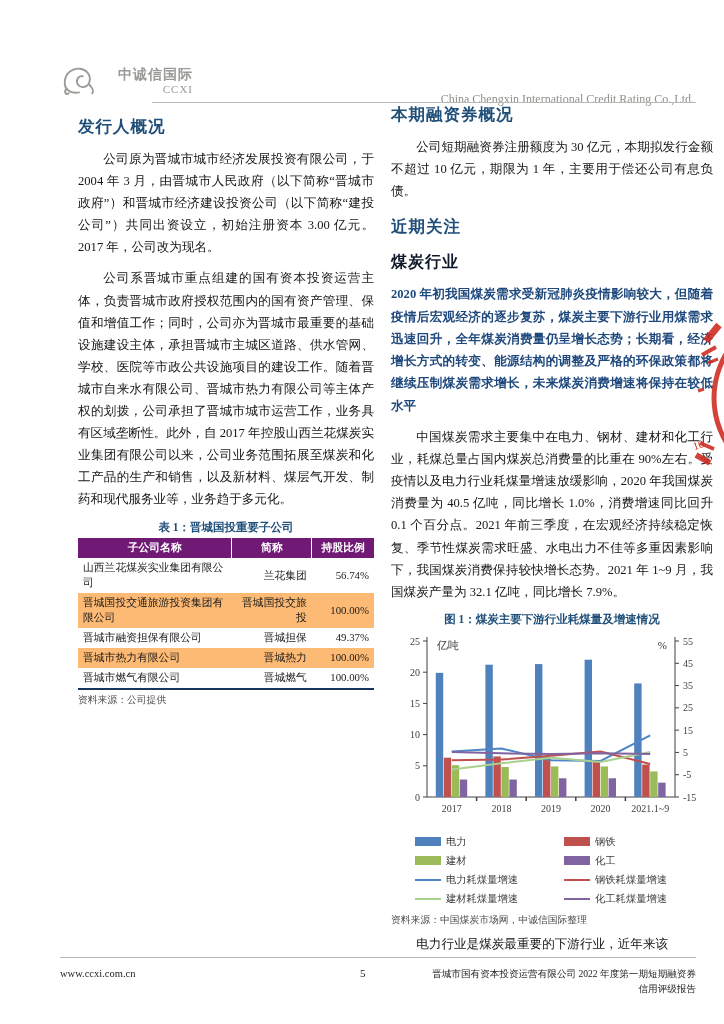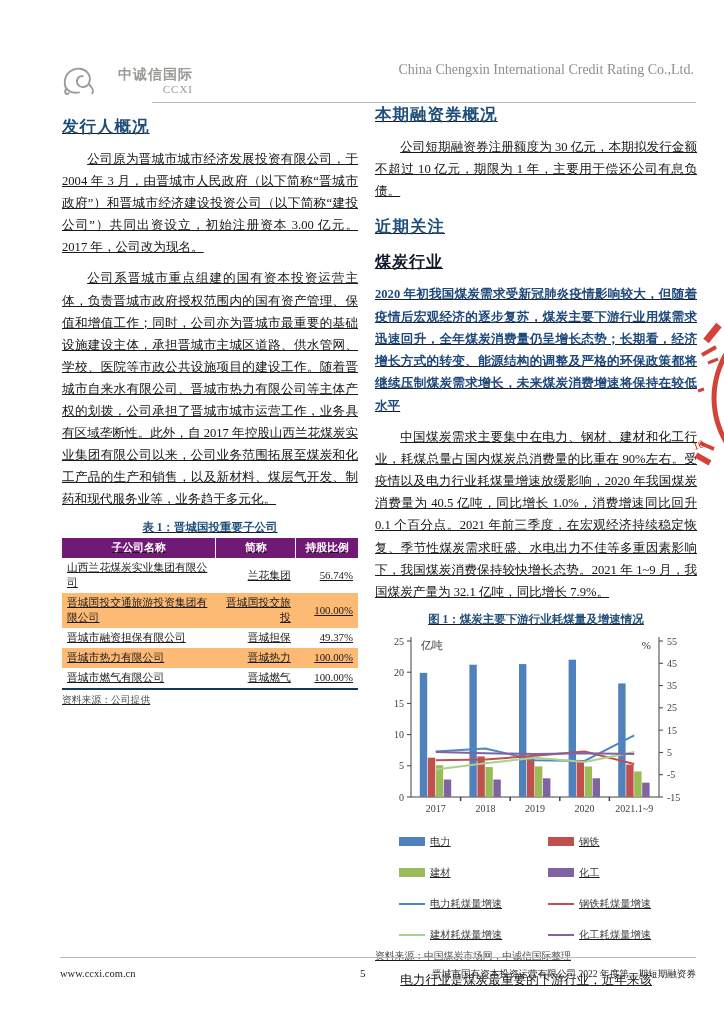--- a/index.html
+++ b/index.html
@@ -10,26 +10,26 @@
     margin:0 auto; overflow:hidden; color:#1a1a1a;
   }
   
   #hdr { position:absolute; top:62px; left:60px; right:28px; height:42px; }
   .logo-wrap { position:absolute; left:0; top:2px; display:flex; align-items:center; }
   .logo-mark { width:38px; height:34px; }
   .logo-text { margin-left:20px; color:#9a9a96; line-height:1; }
   .logo-cn { font-size:14px; letter-spacing:1px; font-weight:bold; }
   .logo-en { font-size:11px; text-align:right; margin-top:2px; letter-spacing:1px; }
   .hdr-en {
-    position:absolute; right:2px; top:0; font-size:14px; color:#8f8f8b;
+    position:absolute; right:2px; top:30px; font-size:12px; color:#8f8f8b;
     font-family:"Liberation Serif",serif;
   }
   .hdr-line { position:absolute; left:92px; right:0; top:40px; border-bottom:1.5px solid #b9b9b5; }
   
-  #cols { position:absolute; top:104px; left:62px; display:flex; gap:17px;text-decoration:underline; }
+  #cols { position:absolute; top:104px; left:78px; display:flex; gap:17px; }
   #colL { width:296px; }
   #colR { width:322px; }
   h1.sec {
     color:#1f4e79; font-size:16.5px; font-weight:bold; letter-spacing:1px;
     margin-bottom:10px;
   }
   h2.sub { color:#0f172a; font-size:16px; font-weight:bold; margin:14px 0 10px 0; letter-spacing:1px; }
   p.body {
     font-size:12.6px; line-height:22.1px; text-align:justify; text-indent:2em;
     margin-bottom:9px; color:#151515;
@@ -50,21 +50,21 @@
   table.sub-tbl td { font-size:10.8px; padding:2.5px 5px; line-height:15px; }
   table.sub-tbl tr.alt { background:#fdba74; }
   table.sub-tbl td.c1 { width:52%; text-align:left; }
   table.sub-tbl td.c2 { width:27%; text-align:right; }
   table.sub-tbl td.c3 { width:21%; text-align:right; }
   .src { font-size:9.8px; color:#4d4d4d; margin-top:4px; }
   
   .fig-title { color:#1f4e79; font-size:11.5px; font-weight:bold; text-align:center; margin:6px 0 4px 0; }
   #chart-box { width:322px; }
   #legend {
-    display:grid; grid-template-columns:1fr 1fr; row-gap:17px;
+    display:grid; grid-template-columns:1fr 1fr; row-gap:5px;
     padding:2px 0 0 24px; font-size:10.3px; color:#3a3a3a;
   }
   .lg-item { display:flex; align-items:center; gap:5px; }
   .lg-swatch { display:inline-block; width:26px; }
   .fig-src { font-size:9.8px; color:#4d4d4d; margin:8px 0 6px 0; }
   
   #ftr {
     position:absolute; left:60px; right:28px; top:957px;
     border-top:1.5px solid #b9b9b5; padding-top:0;
   }
@@ -277,16 +277,17 @@
       </g>
       <text x="2" y="146" font-size="11" fill="#cf2a1e" transform="rotate(-18 6 146)" font-family="'Liberation Serif',serif">10</text>
     </svg>
   </div>
 
   <div id="ftr">
     <div class="ftr-url">www.ccxi.com.cn</div>
     <div class="ftr-page">5</div>
     <div class="ftr-report">
       <div>晋城市国有资本投资运营有限公司 2022 年度第一期短期融资券</div>
+      <div>信用评级报告</div>
     </div>
   </div>
 
 </div>
 
 </body></html>

